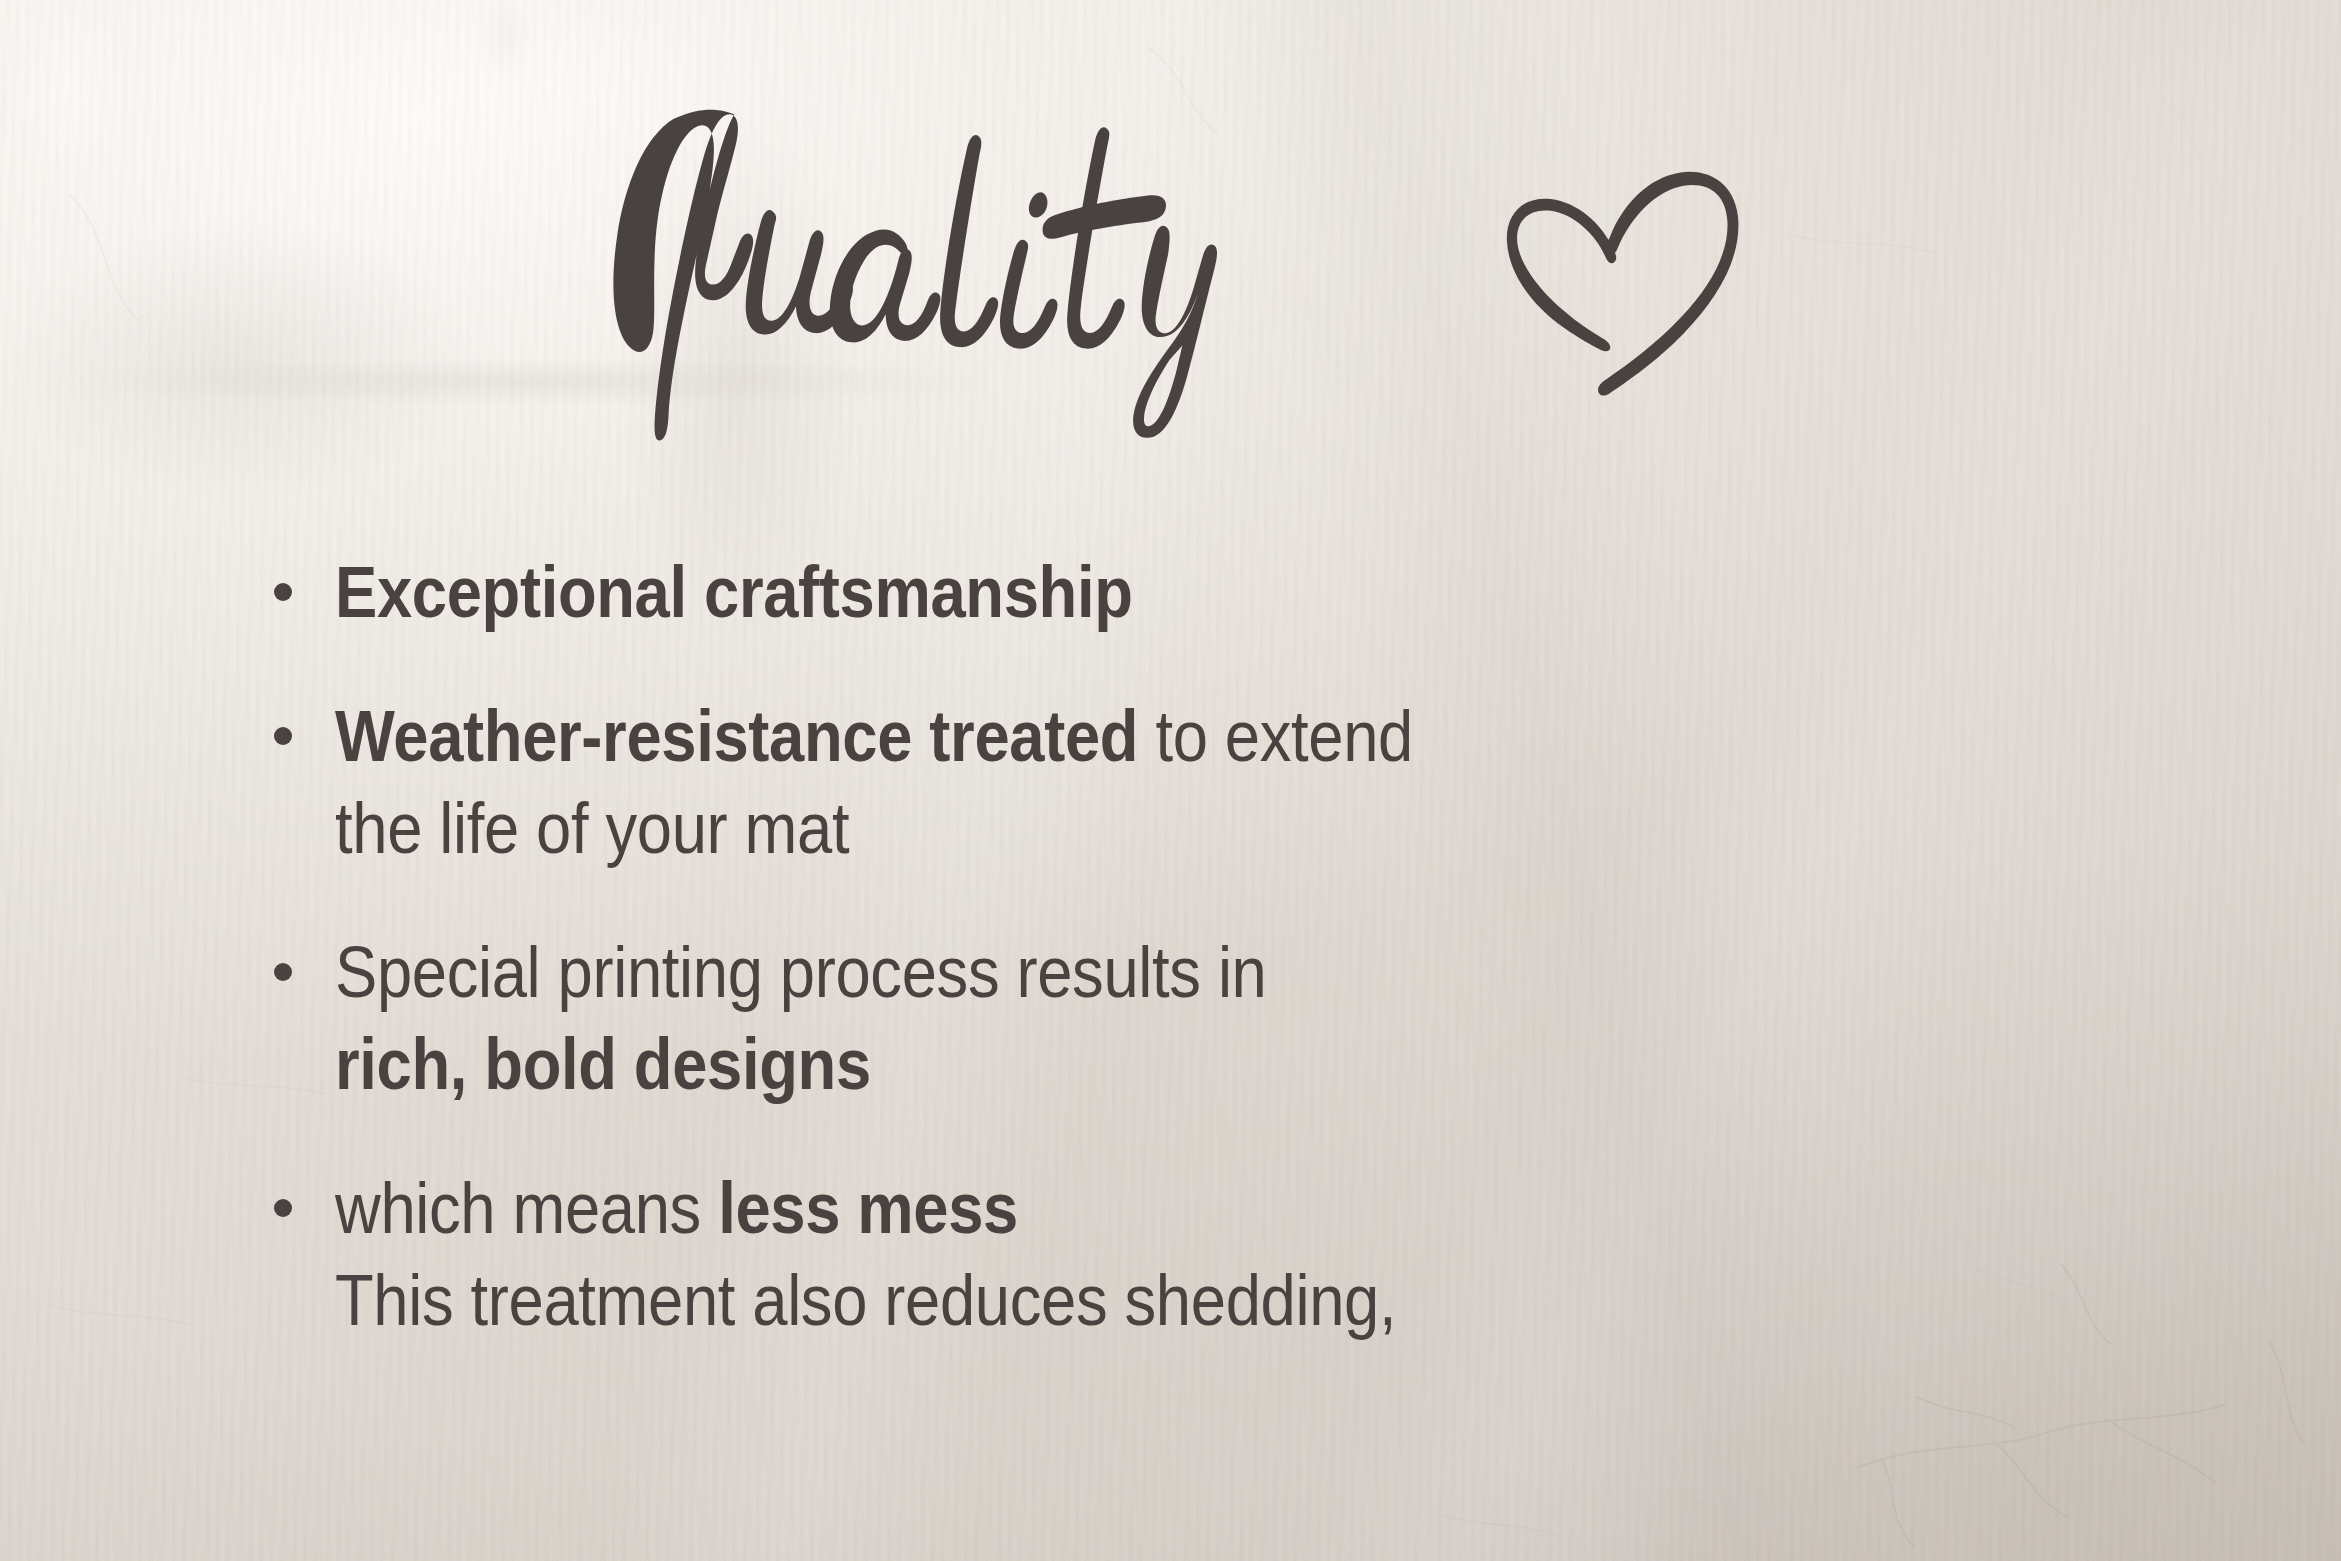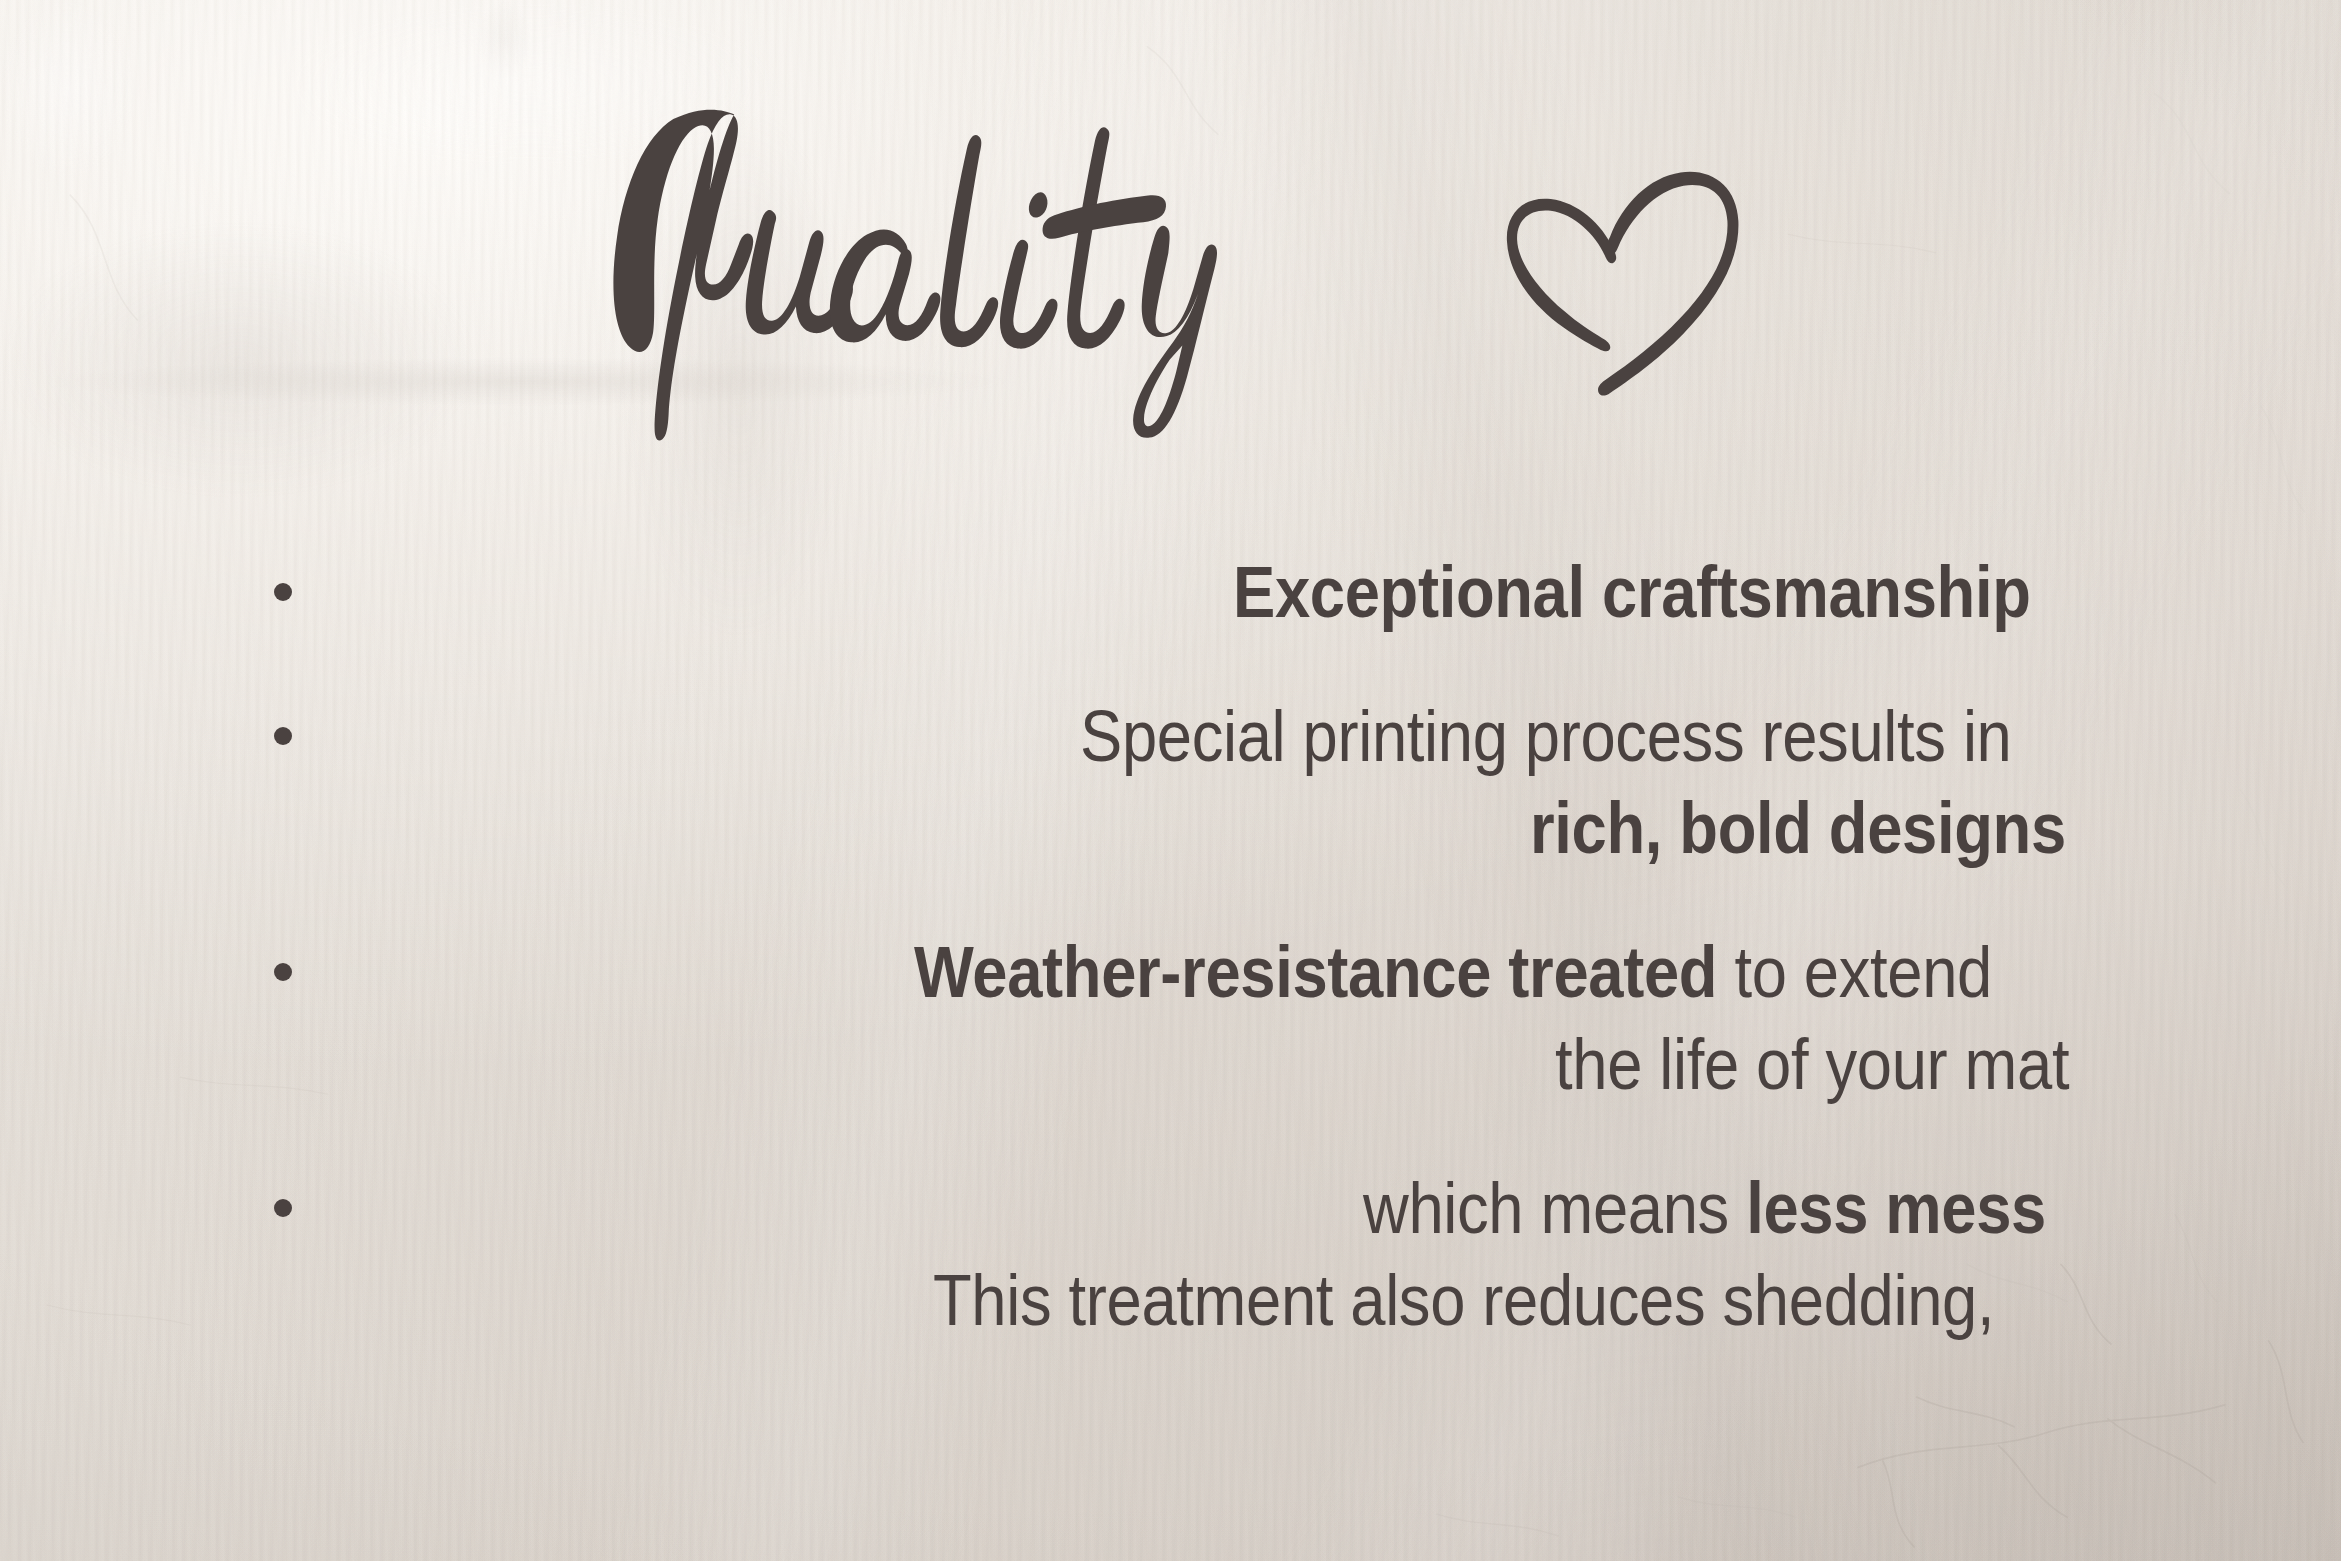--- a/index.html
+++ b/index.html
@@ -11,21 +11,20 @@
 
   
   #poster {
     position: relative;
     width: 2342px;
     height: 1561px;
     overflow: hidden;
     font-family: "Liberation Sans", sans-serif;
     background-color: #0ea5e9;
     user-select: none;
-    text-align: right;
   }
 
   
   .tex {
     position: absolute;
     inset: 0;
     pointer-events: none;
   }
 
   
@@ -395,28 +394,28 @@
 
     <div id="bullets">
 
       <div class="bullet-item">
         <span class="bullet-dot"></span>
         <span class="bullet-text"><span class="cond"><b class="strong">Exceptional craftsmanship</b></span></span>
       </div>
 
       <div class="bullet-item">
         <span class="bullet-dot"></span>
+        <span class="bullet-text"><span class="cond"><b class="strong">Weather-resistance treated</b><span> to extend</span></span></span>
+        <span class="bullet-text"><span class="cond"><span>the life of your mat</span></span></span>
+      </div>
+
+      <div class="bullet-item">
+        <span class="bullet-dot"></span>
         <span class="bullet-text"><span class="cond"><span>Special printing process results in</span></span></span>
         <span class="bullet-text"><span class="cond"><b class="strong">rich, bold designs</b></span></span>
-      </div>
-
-      <div class="bullet-item">
-        <span class="bullet-dot"></span>
-        <span class="bullet-text"><span class="cond"><b class="strong">Weather-resistance treated</b><span> to extend</span></span></span>
-        <span class="bullet-text"><span class="cond"><span>the life of your mat</span></span></span>
       </div>
 
       <div class="bullet-item">
         <span class="bullet-dot"></span>
         <span class="bullet-text"><span class="cond"><span>which means </span><b class="strong">less mess</b></span></span>
         <span class="bullet-text"><span class="cond"><span>This treatment also reduces shedding,</span></span></span>
       </div>
 
     </div>
   </div>

